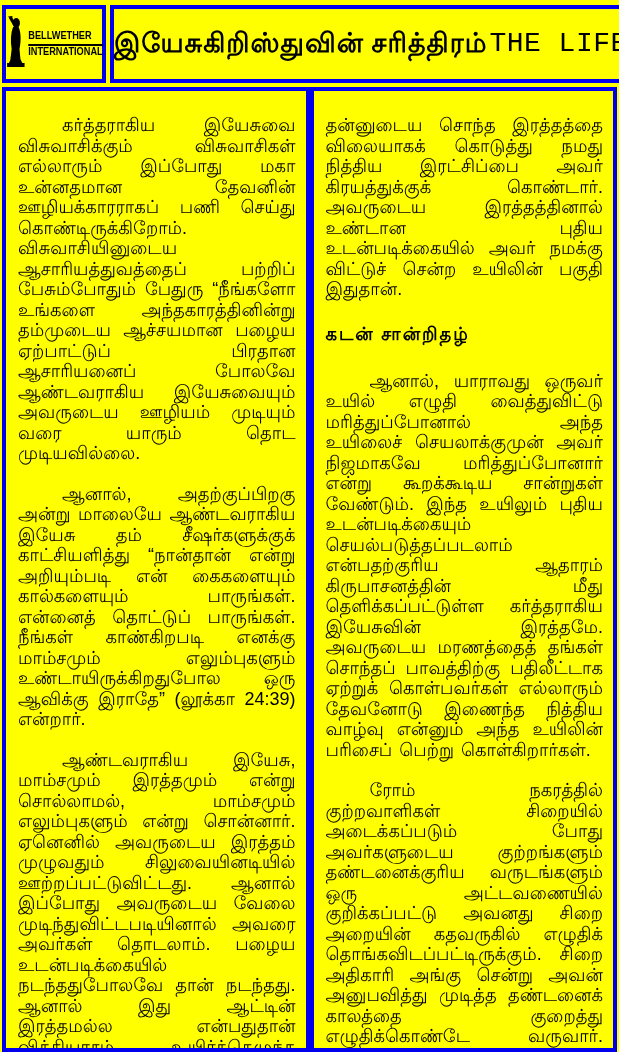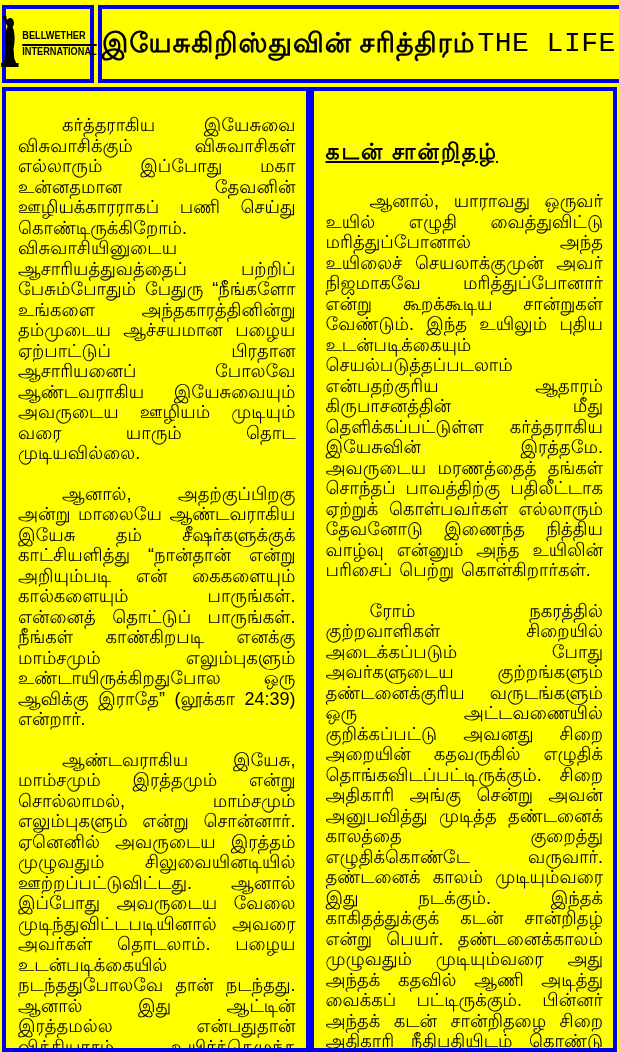--- a/index.html
+++ b/index.html
@@ -17,21 +17,21 @@
     display: flex; flex-direction: column;
   }
   .bluebox {
     border: 4px solid #0000ee;
     background: #ffff00;
     box-sizing: border-box;
   }
   
   .header { display: flex; gap: 4px; height: 78px; margin-bottom: 4px; flex: none; }
   .logo-box {
-    width: 92px; flex: none;
+    width: 104px; flex: none;
     display: flex; align-items: center; justify-content: center;
     padding: 2px;
   }
   .logo-inner { display: flex; align-items: center; gap: 3px; transform: scaleX(0.92); transform-origin: center; }
   .statue { flex: none; }
   .logo-text {
     display: flex; flex-direction: column;
     font-weight: bold; font-size: 10px; line-height: 1.25;
     letter-spacing: 0px; white-space: nowrap;
   }
@@ -62,24 +62,23 @@
     margin: 0 0 20px 0;
     text-align: justify;
     font-size: 18px;
     line-height: 20.5px;
     word-spacing: 2px;
   }
   .para.indent { text-indent: 44px; }
   .section-heading {
     font-family: "Liberation Serif", serif;
     font-weight: bold;
-    font-size: 22px;
+    font-size: 18px;
     letter-spacing: 2px;
     margin: 24px 0 24px 0;
-    text-decoration: underline;
   }
 </style>
 </head>
 <body>
 
 <div class="page">
 
   <div class="header">
 
     <div class="bluebox logo-box">
@@ -112,20 +111,21 @@
 
   <div class="body-columns">
 
     <div class="bluebox column">
       <p class="para indent">கர்த்தராகிய இயேசுவை விசுவாசிக்கும் விசுவாசிகள் எல்லாரும் இப்போது மகா உன்னதமான தேவனின் ஊழியக்காரராகப் பணி செய்து கொண்டிருக்கிறோம். விசுவாசியினுடைய ஆசாரியத்துவத்தைப் பற்றிப் பேசும்போதும் பேதுரு “நீங்களோ உங்களை அந்தகாரத்தினின்று தம்முடைய ஆச்சயமான பழைய ஏற்பாட்டுப் பிரதான ஆசாரியனைப் போலவே ஆண்டவராகிய இயேசுவையும் அவருடைய ஊழியம் முடியும் வரை யாரும் தொட முடியவில்லை.</p>
       <p class="para indent">ஆனால், அதற்குப்பிறகு அன்று மாலையே ஆண்டவராகிய இயேசு தம் சீஷர்களுக்குக் காட்சியளித்து “நான்தான் என்று அறியும்படி என் கைகளையும் கால்களையும் பாருங்கள். என்னைத் தொட்டுப் பாருங்கள். நீங்கள் காண்கிறபடி எனக்கு மாம்சமும் எலும்புகளும் உண்டாயிருக்கிறதுபோல ஒரு ஆவிக்கு இராதே” (லூக்கா 24:39) என்றார்.</p>
       <p class="para indent">ஆண்டவராகிய இயேசு, மாம்சமும் இரத்தமும் என்று சொல்லாமல், மாம்சமும் எலும்புகளும் என்று சொன்னார். ஏனெனில் அவருடைய இரத்தம் முழுவதும் சிலுவையினடியில் ஊற்றப்பட்டுவிட்டது. ஆனால் இப்போது அவருடைய வேலை முடிந்துவிட்டபடியினால் அவரை அவர்கள் தொடலாம். பழைய உடன்படிக்கையில் நடந்ததுபோலவே தான் நடந்தது. ஆனால் இது ஆட்டின் இரத்தமல்ல என்பதுதான் வித்தியாசம். உயிர்த்தெழுந்த நாளின் காலையில் அவர் பரலோகத்தில் உள்ள இன்னும் பரிபூரணமான ஆசரிப்புக் கூடாரத்துக்குள் சென்றார். அவர் நேராக பரலோகத்தின் மகா பரிசுத்த ஸ்தலத்துக்குள் சென்றார். அது மெய்யான பிரதான ஆசாரியன், மெய்யான பலியுடன் மெய்யான தேவ அரியாசன அறைக்குள் பிரவேசித்ததாகும். அவர் கிருபாசனத்தின் மீது தெளித்த உண்மையான பலி அவருடைய சொந்த இரத்தமேயாகும்.</p>
     </div>
 
     <div class="bluebox column">
+      <p class="para">தன்னுடைய சொந்த இரத்தத்தை விலையாகக் கொடுத்து நமது நித்திய இரட்சிப்பை அவர் கிரயத்துக்குக் கொண்டார். அவருடைய இரத்தத்தினால் உண்டான புதிய உடன்படிக்கையில் அவர் நமக்கு விட்டுச் சென்ற உயிலின் பகுதி இதுதான்.</p>
       <div class="section-heading">கடன் சான்றிதழ்</div>
       <p class="para indent">ஆனால், யாராவது ஒருவர் உயில் எழுதி வைத்துவிட்டு மரித்துப்போனால் அந்த உயிலைச் செயலாக்குமுன் அவர் நிஜமாகவே மரித்துப்போனார் என்று கூறக்கூடிய சான்றுகள் வேண்டும். இந்த உயிலும் புதிய உடன்படிக்கையும் செயல்படுத்தப்படலாம் என்பதற்குரிய ஆதாரம் கிருபாசனத்தின் மீது தெளிக்கப்பட்டுள்ள கர்த்தராகிய இயேசுவின் இரத்தமே. அவருடைய மரணத்தைத் தங்கள் சொந்தப் பாவத்திற்கு பதிலீட்டாக ஏற்றுக் கொள்பவர்கள் எல்லாரும் தேவனோடு இணைந்த நித்திய வாழ்வு என்னும் அந்த உயிலின் பரிசைப் பெற்று கொள்கிறார்கள்.</p>
       <p class="para indent">ரோம் நகரத்தில் குற்றவாளிகள் சிறையில் அடைக்கப்படும் போது அவர்களுடைய குற்றங்களும் தண்டனைக்குரிய வருடங்களும் ஒரு அட்டவணையில் குறிக்கப்பட்டு அவனது சிறை அறையின் கதவருகில் எழுதிக் தொங்கவிடப்பட்டிருக்கும். சிறை அதிகாரி அங்கு சென்று அவன் அனுபவித்து முடித்த தண்டனைக் காலத்தை குறைத்து எழுதிக்கொண்டே வருவார். தண்டனைக் காலம் முடியும்வரை இது நடக்கும். இந்தக் காகிதத்துக்குக் கடன் சான்றிதழ் என்று பெயர். தண்டனைக்காலம் முழுவதும் முடியும்வரை அது அந்தக் கதவில் ஆணி அடித்து வைக்கப் பட்டிருக்கும். பின்னர் அந்தக் கடன் சான்றிதழை சிறை அதிகாரி நீதிபதியிடம் கொண்டு செல்வார். நீதிபதி அதில் “முற்றும் கொடுக்கப்பட்டுத் தீர்ந்தது” என்று கூறும் ஒரு முத்திரையைப் பதிப்பார். பின்னர் கைதி விடுவிடுக்கப்படுவான்.</p>
     </div>
 
   </div>
 
 </div>
 
 </body></html>

